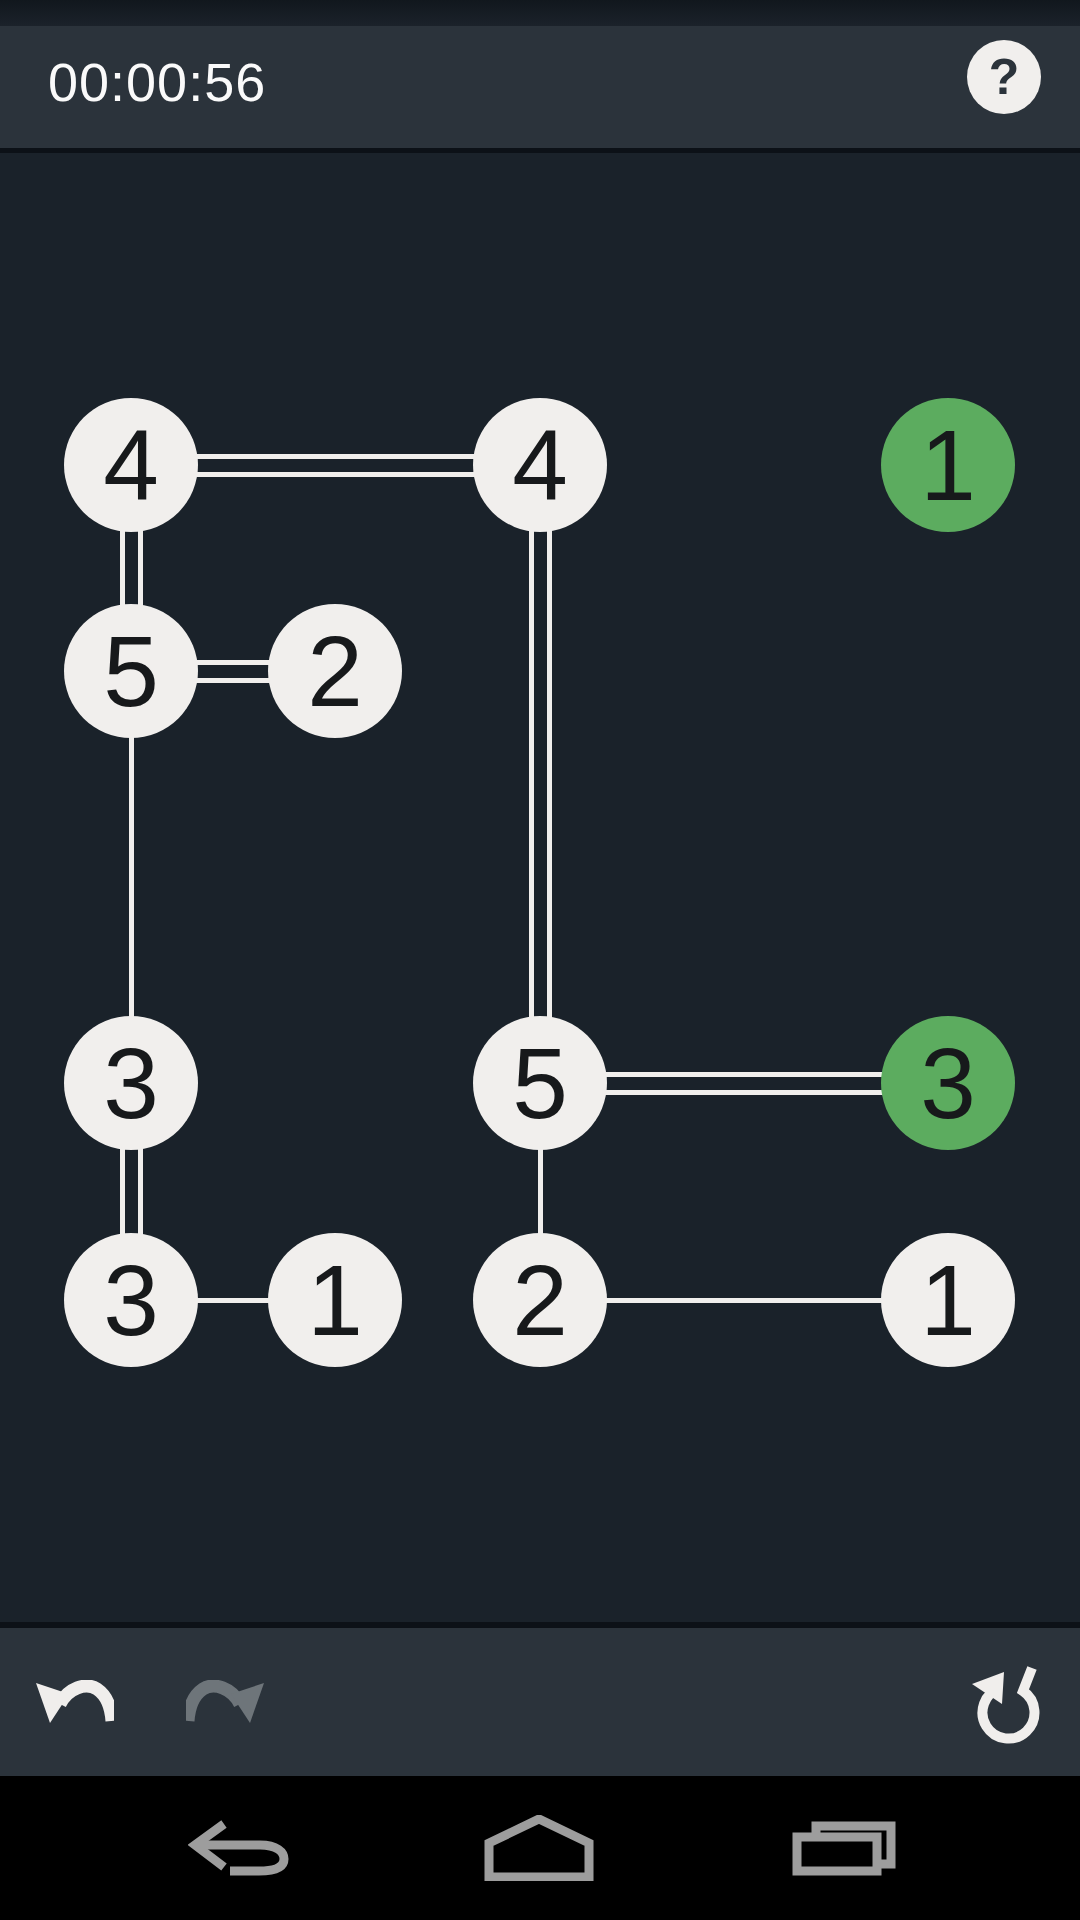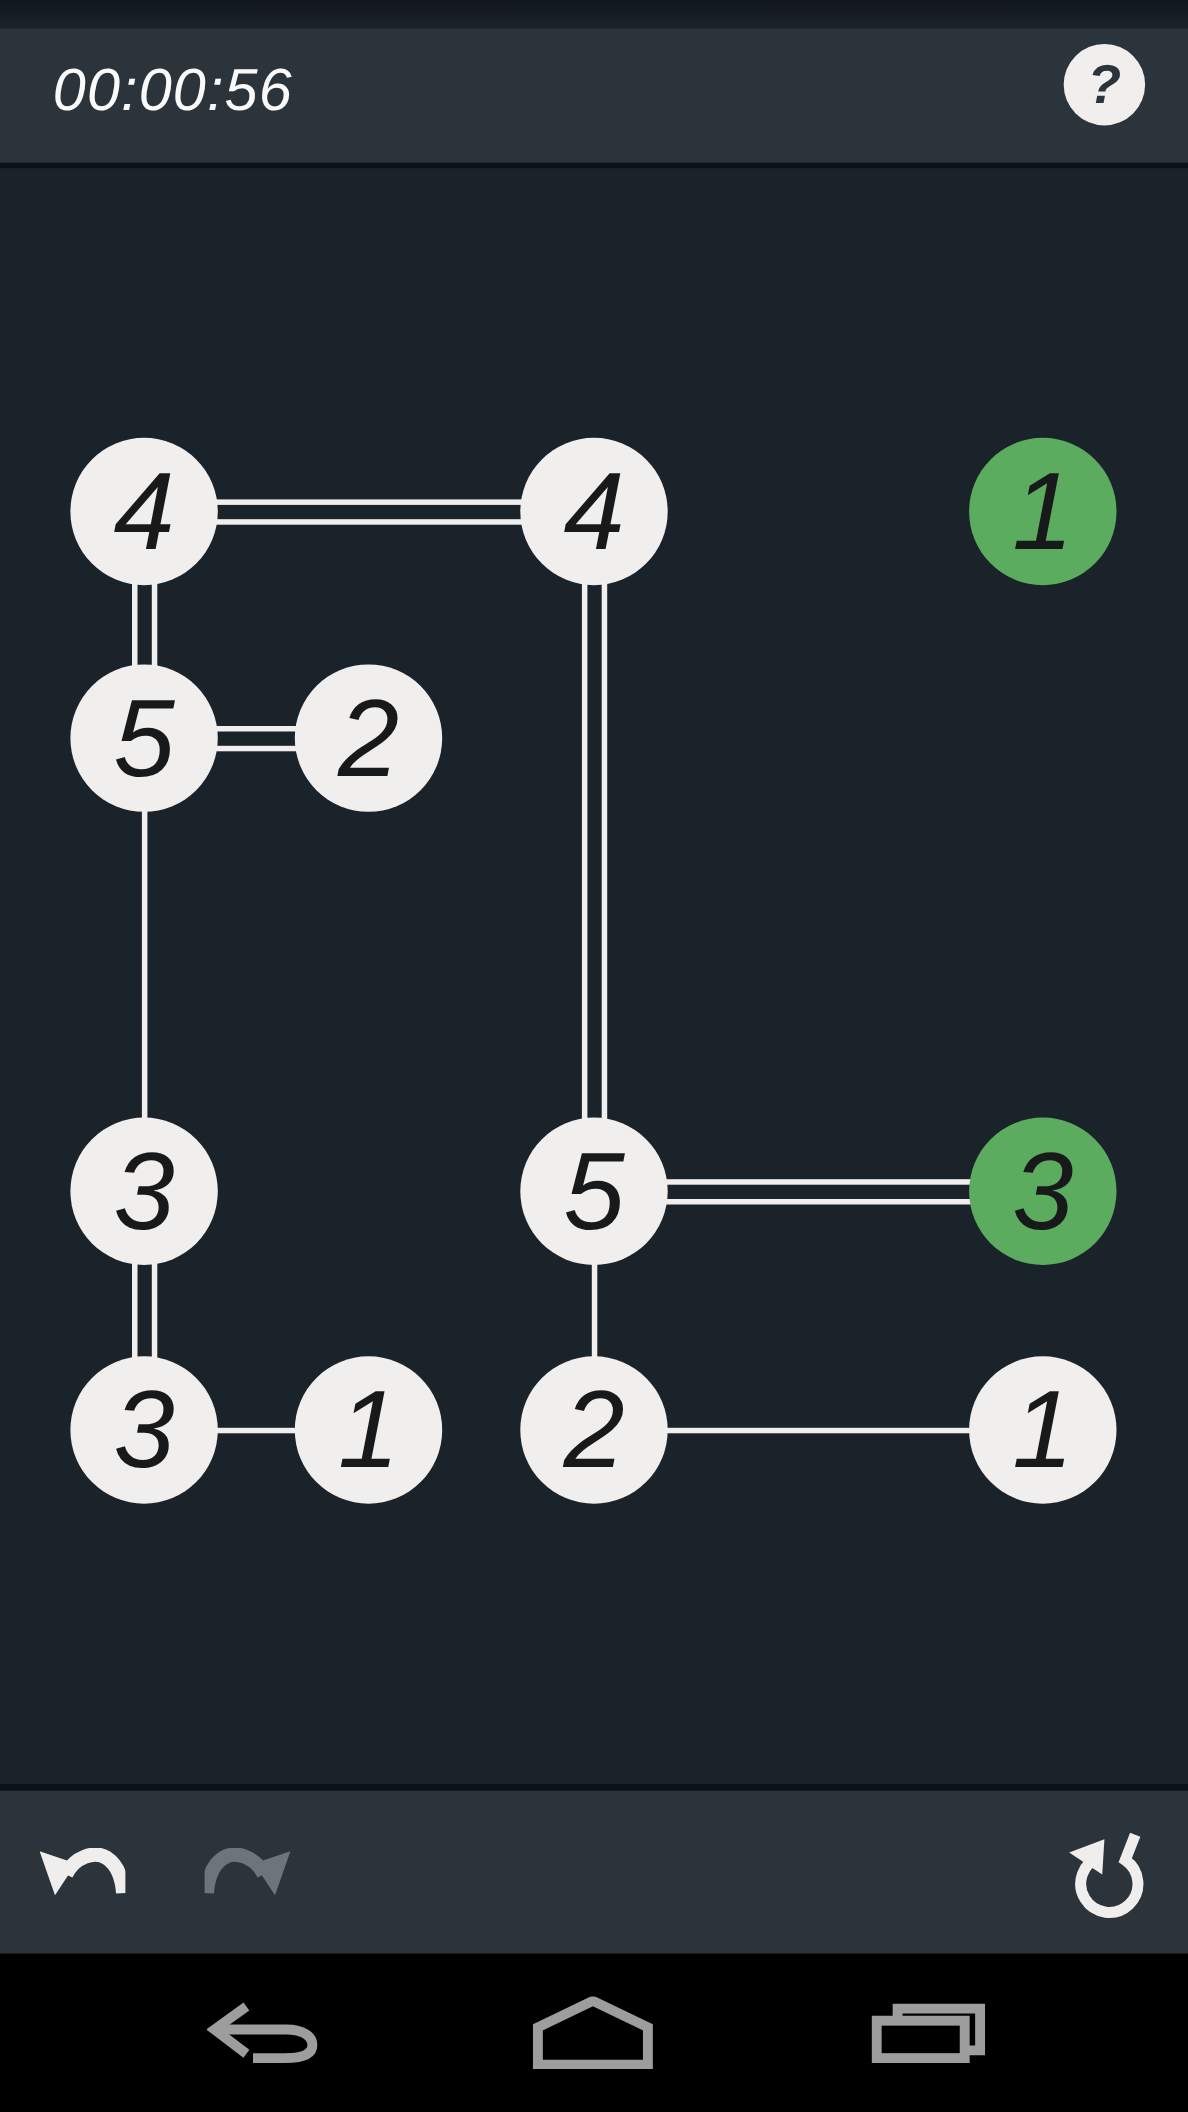--- a/index.html
+++ b/index.html
@@ -1,21 +1,21 @@
 <!DOCTYPE html>
 <html><head>
 <meta charset="utf-8">
 <style>
   html,body{margin:0;padding:0;}
   body{
     width:1080px;height:1920px;position:relative;overflow:hidden;
     background:#1a222a;
     font-family:"Liberation Sans","DejaVu Sans",sans-serif;
   }
-  .abs{position:absolute;font-style:italic;}
+  .abs{position:absolute;}
   
   #status-bar{left:0;top:0;width:1080px;height:26px;background:linear-gradient(#11171d,#1b222a);}
   #action-bar{left:0;top:26px;width:1080px;height:122px;background:#2b333b;}
   #divider-top{left:0;top:148px;width:1080px;height:5px;background:#0c1117;}
   #timer{left:48px;top:51px;font-size:54px;color:#fafafa;letter-spacing:1px;}
   #help-button{left:967px;top:40px;width:74px;height:74px;border-radius:50%;background:#f1efed;
     display:flex;align-items:center;justify-content:center;}
   #help-button span{font-size:50px;font-weight:700;color:#2b333b;}
   
   #game-area{left:0;top:153px;width:1080px;height:1469px;background:#1a222a;}

